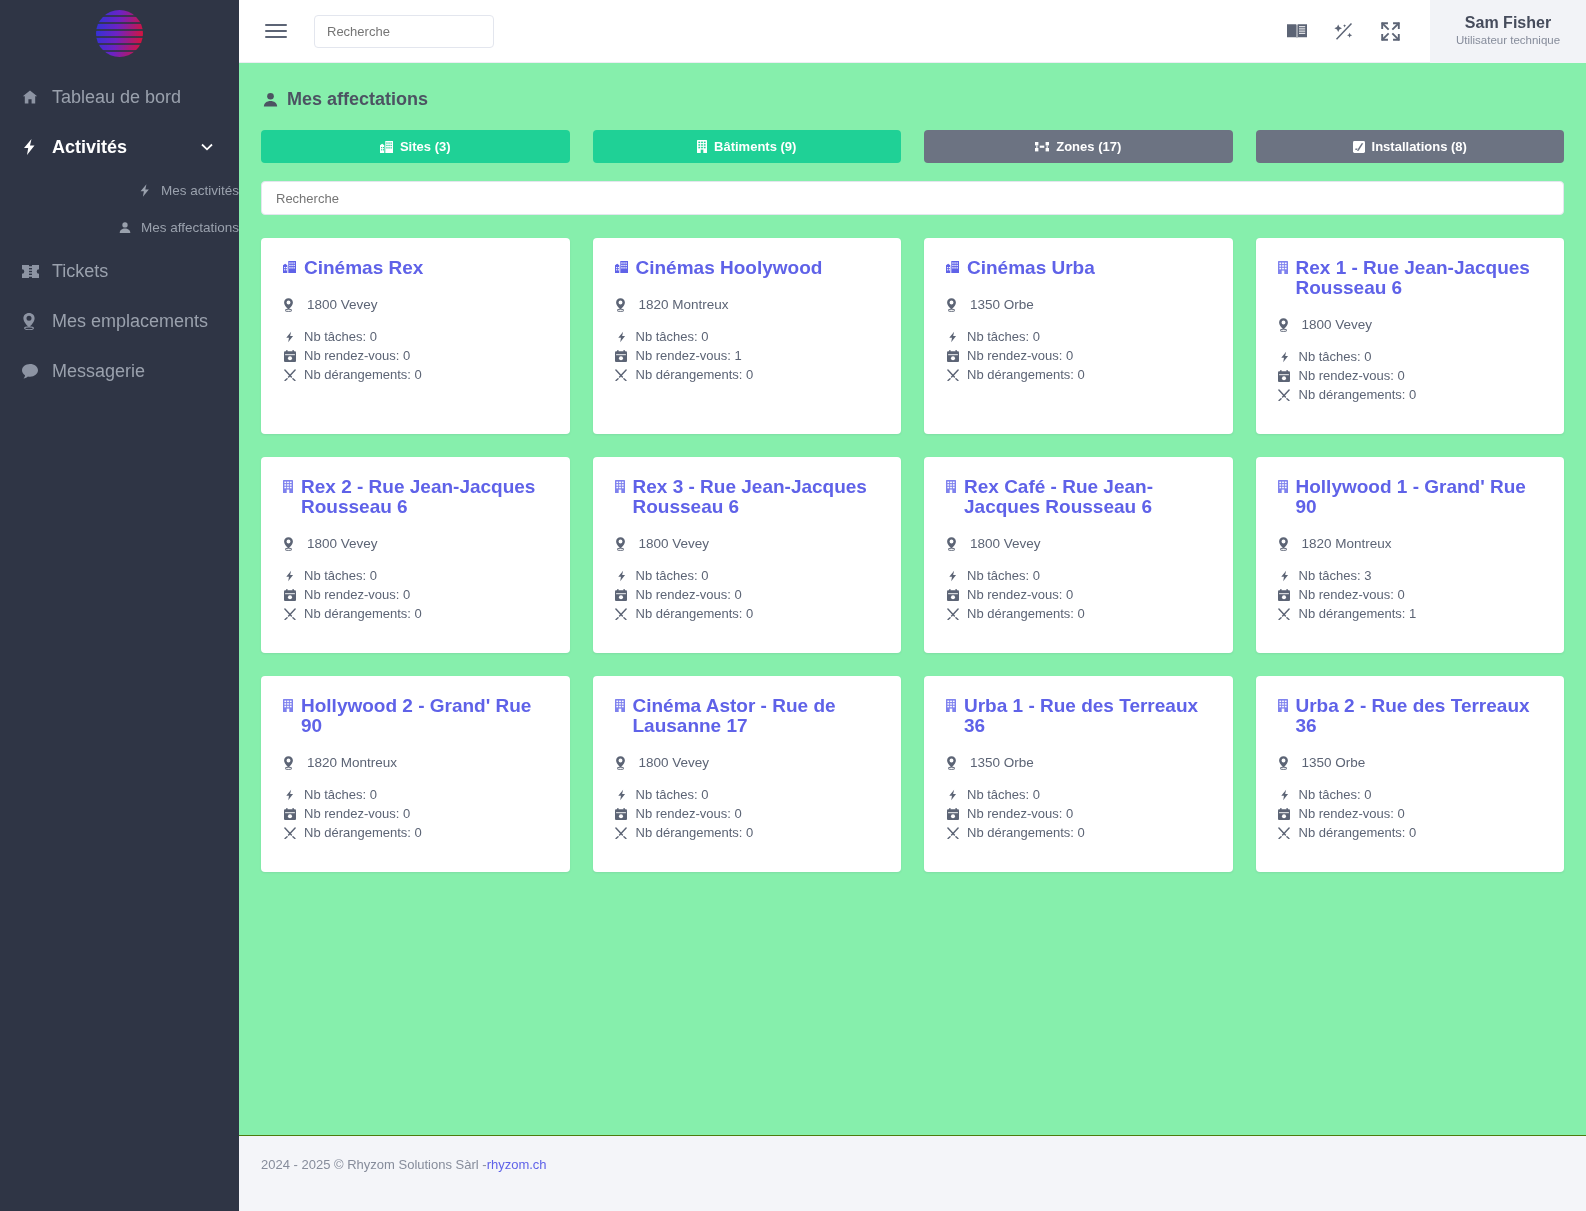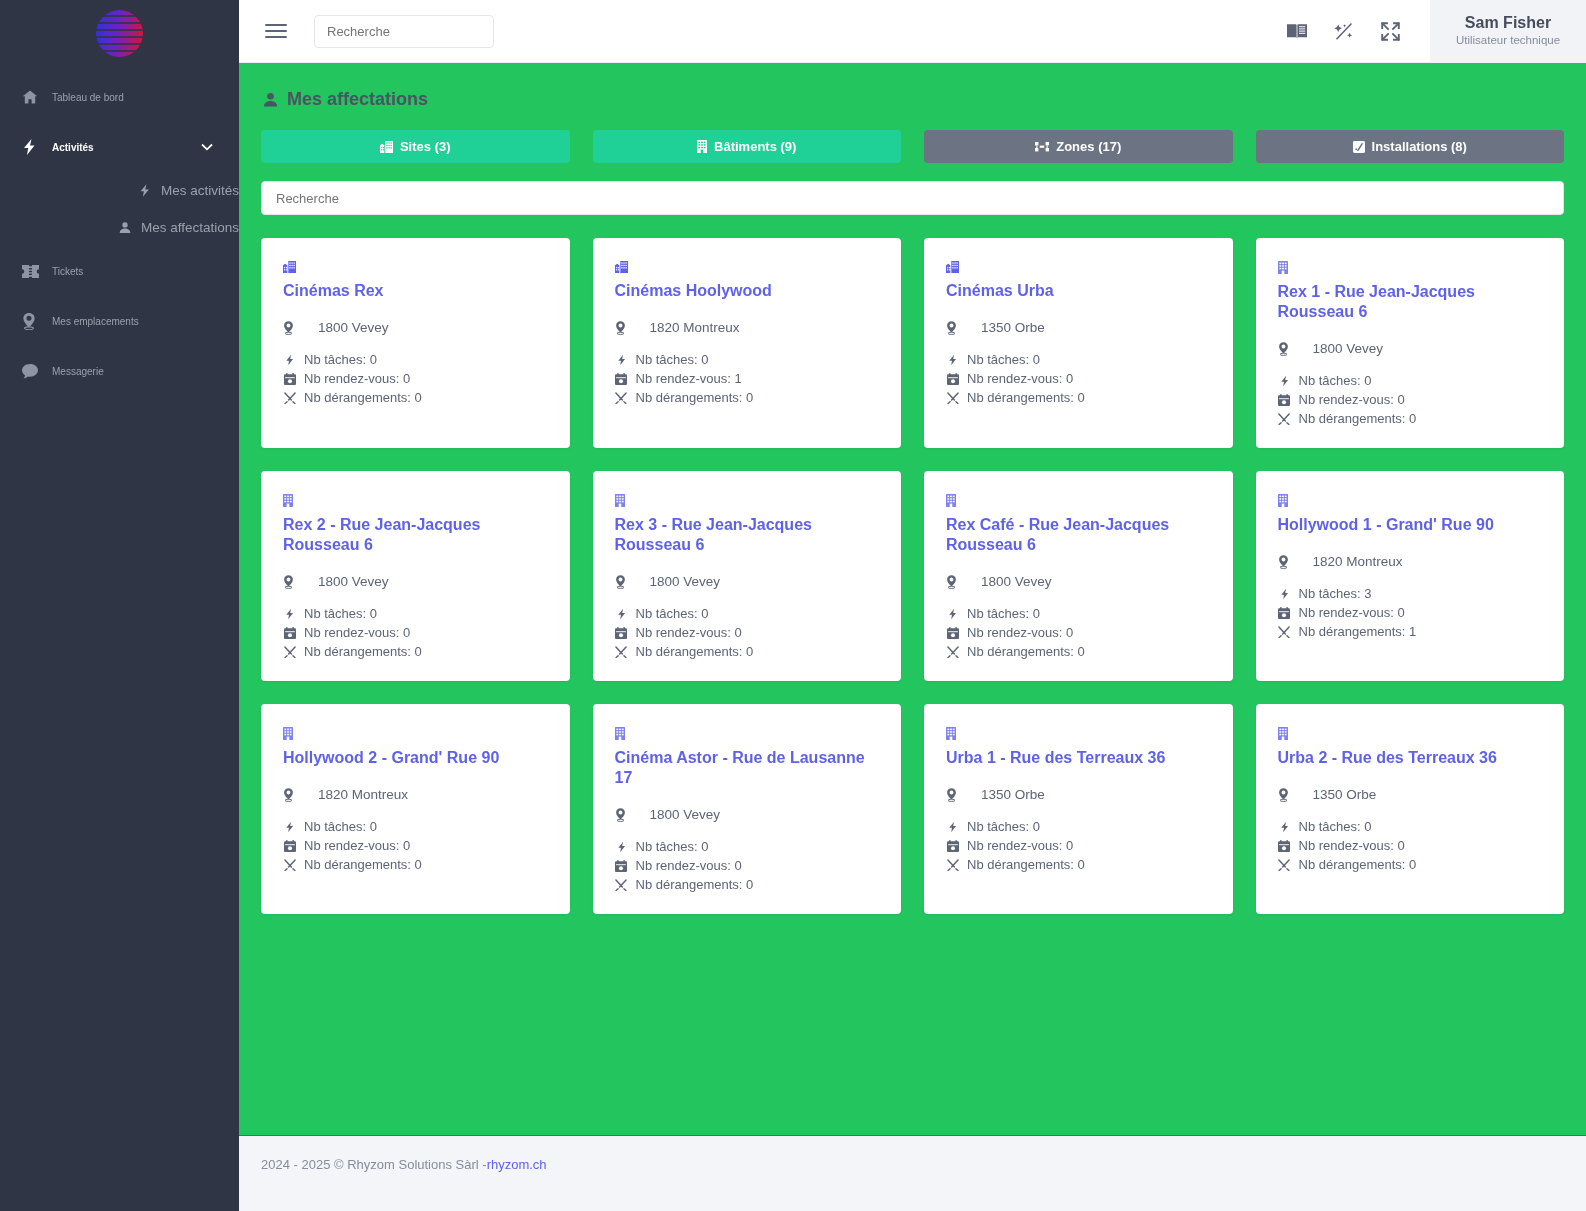--- a/index.html
+++ b/index.html
@@ -23,36 +23,36 @@
     background:
       repeating-linear-gradient(to bottom,
         rgba(47,53,69,0) 0px, rgba(47,53,69,0) 5px,
         rgba(47,53,69,0.85) 5px, rgba(47,53,69,0.85) 7px),
       linear-gradient(100deg, #2a34d8 0%, #6d22c4 45%, #e2122a 100%);
   }
   .nav { margin-top: 6px; }
   .nav-item {
     display: flex; align-items: center;
     height: 50px; padding: 0 0 0 22px;
-    color: #9aa1ad; font-size: 10px; cursor: pointer;
+    color: #9aa1ad; font-size: 18px; cursor: pointer;
     text-decoration: none;
   }
   .nav-item .nic { width: 30px; display: inline-flex; align-items: center; }
   .nav-item.active { color: #ffffff; font-weight: bold; }
   .nav-item .chev { margin-left: auto; margin-right: 26px; font-size: 12px; }
   .nav-sub {
     display: flex; align-items: center;
     height: 37px; padding-left: 58px;
     color: #9aa1ad; font-size: 13.5px; cursor: pointer; justify-content: flex-end;
   }
   .nav-sub .nic { width: 22px; display: inline-flex; align-items: center; }
   svg { display: block; }
 
   
-  .main { flex: 1; display: flex; flex-direction: column; height: 1193px; background: #22c55e; }
+  .main { flex: 1; display: flex; flex-direction: column; height: 1193px; background: #86efac; }
 
   .topbar {
     height: 63px; background: #ffffff;
     display: flex; align-items: center;
     border-bottom: 1px solid #eceef3;
   }
   .burger { margin-left: 26px; cursor: pointer; display: flex; flex-direction: column; gap: 4px; }
   .burger span { display: block; width: 22px; height: 2px; background: #5c6475; border-radius: 1px; }
   .top-search {
     margin-left: 27px; width: 180px; height: 33px;
@@ -102,26 +102,26 @@
   .grid { margin-top: 23px; display: grid; grid-template-columns: repeat(4, 1fr); gap: 23px 23px; }
   .card {
     background: #ffffff; border-radius: 4px;
     box-shadow: 0 1px 2px rgba(60,70,95,0.10);
     padding: 20px 22px 22px 22px;
     min-height: 196px;
     display: flex; flex-direction: column;
   }
   .card-title {
     display: flex; gap: 8px; align-items: flex-start;
-    color: #5f62e8; font-size: 16px; font-weight: bold;
-    line-height: 20px; cursor: pointer; flex-direction: column;
+    color: #5f62e8; font-size: 19px; font-weight: bold;
+    line-height: 20px; cursor: pointer;
   }
   .card-title .ci { flex: 0 0 auto; padding-top: 3px; }
   .card-loc {
-    display: flex; align-items: center; gap: 24px;
+    display: flex; align-items: center; gap: 13px;
     margin-top: 19px; color: #5c6475; font-size: 13.5px;
   }
   .card-stats { margin-top: 17px; display: flex; flex-direction: column; gap: 4px; }
   .stat { display: flex; align-items: center; gap: 8px; color: #5c6475; font-size: 13px; }
   .stat .si { width: 13px; display: inline-flex; justify-content: center; }
 
   .footer {
     height: 58px; background: #f4f5f9; border-top: 1px solid #4d7c0f;
     display: flex; align-items: center; padding-left: 22px;
     font-size: 13px; color: #868c9b;

